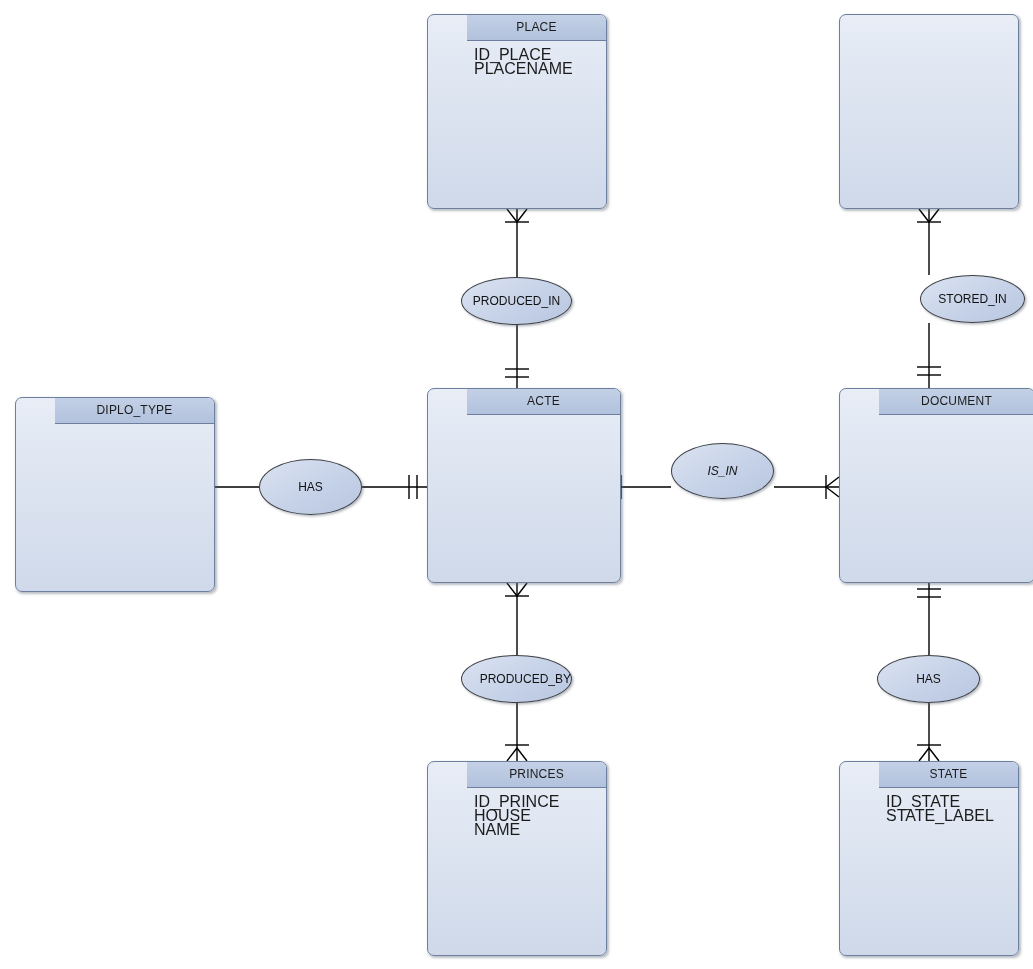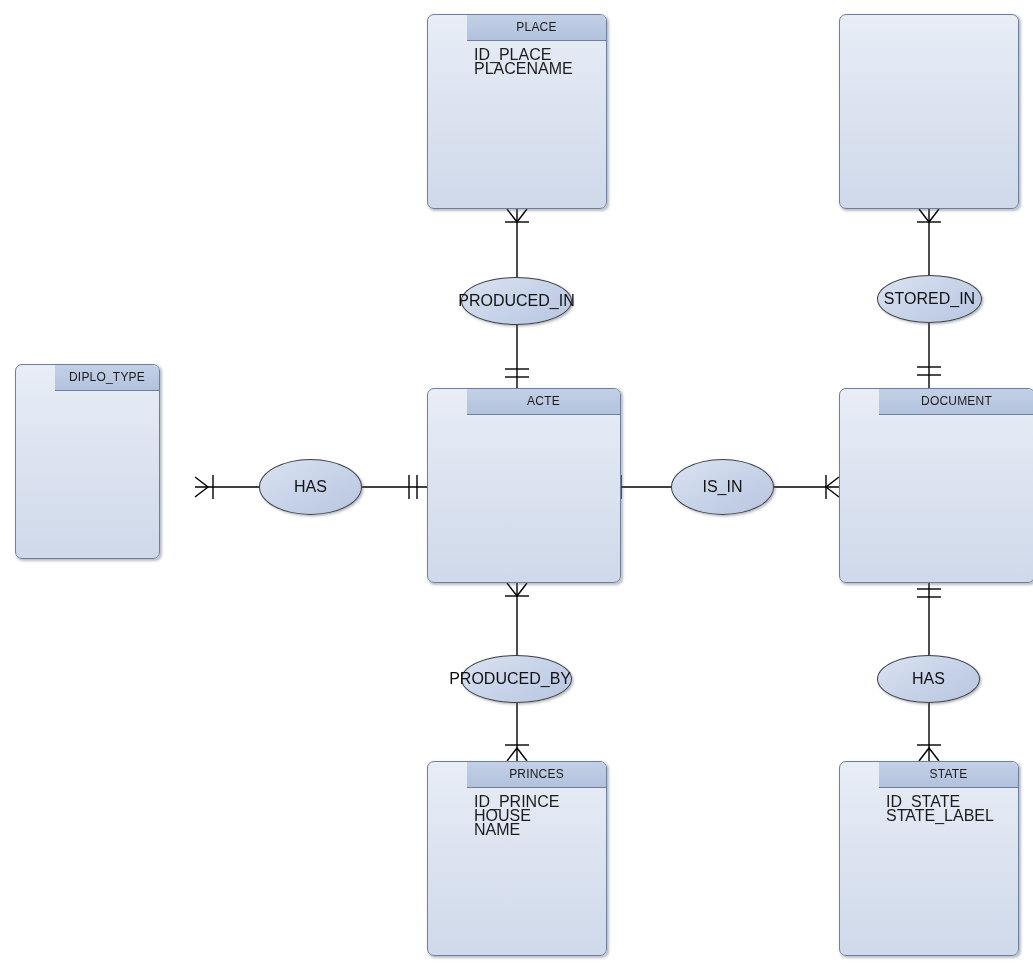--- a/index.html
+++ b/index.html
@@ -62,21 +62,21 @@
     box-sizing: border-box;
     border: 1px solid #3c3f44;
     border-radius: 50%;
     background: linear-gradient(150deg, #dbe3f1 0%, #c6d2e8 55%, #b8c6e0 100%);
     box-shadow: 1.5px 1.5px 2.5px rgba(90,100,115,0.45);
     display: flex;
     align-items: center;
     justify-content: center;
   }
   .relationship-label {
-    font-size: 16px;
+    font-size: 12px;
     color: #111;
     white-space: nowrap;
   }
 </style>
 </head>
 <body>
 
 <div id="diagram-root">
 
   <svg id="edge-layer" width="1033" height="969" viewBox="0 0 1033 969">
@@ -158,21 +158,21 @@
     <div class="entity-header">PLACE</div>
     <div class="entity-attrs">
       <div class="attr">ID_PLACE</div>
       <div class="attr">PLACENAME</div>
     </div>
   </div>
 
   <div class="entity" id="entity-archives" style="left: 839px; top: 14px; width: 180px; height: 195px;">
   </div>
 
-  <div class="entity" id="entity-diplo_type" style="left: 15px; top: 364px; width: 145px; height: 195px;">
+  <div class="entity" id="entity-diplo_type" style="left: 15px; top: 397px; width: 200px; height: 195px;">
     <div class="entity-header">DIPLO_TYPE</div>
   </div>
 
   <div class="entity" id="entity-acte" style="left: 427px; top: 388px; width: 194px; height: 195px;">
     <div class="entity-header">ACTE</div>
   </div>
 
   <div class="entity" id="entity-document" style="left: 839px; top: 388px; width: 196px; height: 195px;">
     <div class="entity-header">DOCUMENT</div>
   </div>
@@ -191,29 +191,29 @@
     <div class="entity-attrs">
       <div class="attr">ID_STATE</div>
       <div class="attr">STATE_LABEL</div>
     </div>
   </div>
 
   <div class="relationship" id="rel-produced_in" style="left: 461px; top: 277px; width: 111px; height: 48px;">
     <span class="relationship-label">PRODUCED_IN</span>
   </div>
 
-  <div class="relationship" id="rel-stored_in" style="left: 877px; top: 275px; width: 105px; height: 48px;">
+  <div class="relationship" id="rel-stored_in" style="left: 920px; top: 275px; width: 105px; height: 48px;">
     <span class="relationship-label">STORED_IN</span>
   </div>
 
   <div class="relationship" id="rel-has_diplo" style="left: 259px; top: 459px; width: 103px; height: 56px;">
     <span class="relationship-label">HAS</span>
   </div>
 
-  <div class="relationship" id="rel-is_in" style="left: 671px; top: 459px; width: 103px; height: 56px;">
+  <div class="relationship" id="rel-is_in" style="left: 671px; top: 443px; width: 103px; height: 56px; font-style: italic;">
     <span class="relationship-label">IS_IN</span>
   </div>
 
   <div class="relationship" id="rel-produced_by" style="left: 461px; top: 655px; width: 111px; height: 48px; justify-content: flex-end;">
     <span class="relationship-label">PRODUCED_BY</span>
   </div>
 
   <div class="relationship" id="rel-has_state" style="left: 877px; top: 655px; width: 103px; height: 48px;">
     <span class="relationship-label">HAS</span>
   </div>

